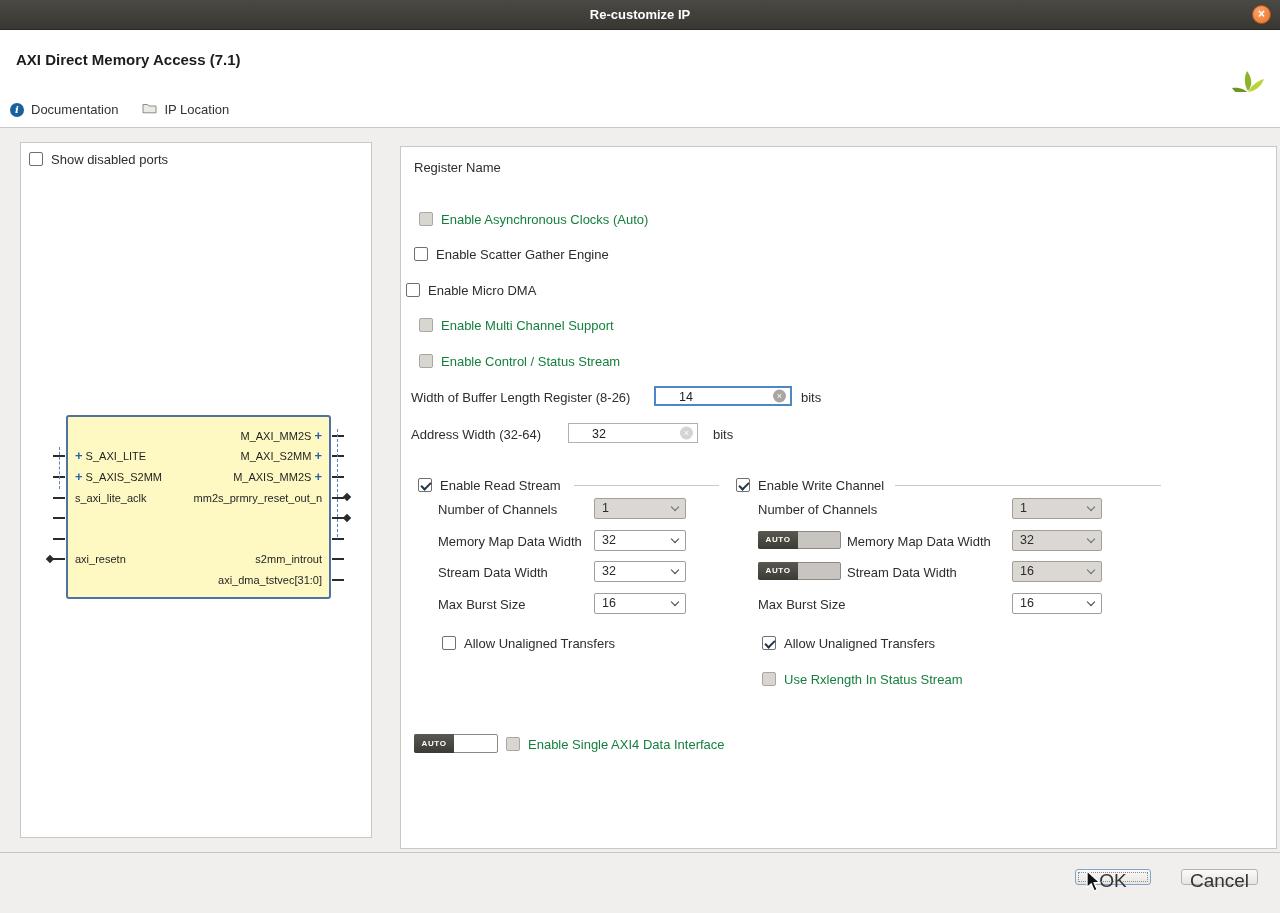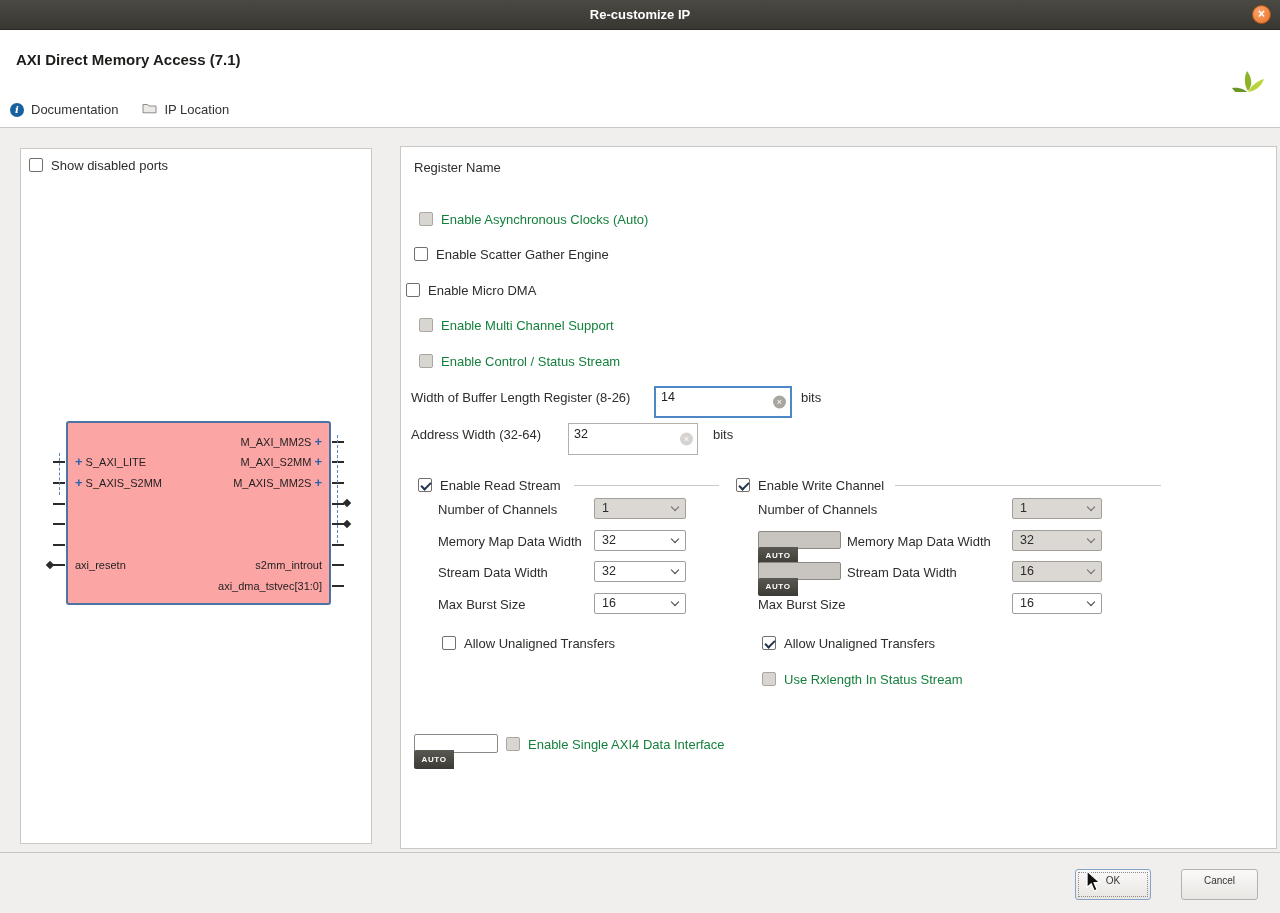--- a/index.html
+++ b/index.html
@@ -22,68 +22,68 @@
   .logo { position:absolute; left:1228px; top:40px; }
 
   
   .toolbar { position:absolute; top:92px; left:0; width:1280px; height:36px; background:#fff;
     border-bottom:1px solid #c9c6c3; display:flex; align-items:center; padding-left:10px; gap:24px; }
   .tool-item { display:flex; align-items:center; gap:7px; font-size:13px; color:#333; }
   .info-ic { width:14px; height:14px; border-radius:50%; background:#17619f; color:#fff; font-size:10px;
     font-weight:bold; font-style:italic; text-align:center; line-height:14px; font-family:"DejaVu Serif", serif; }
 
   
-  .left-panel { position:absolute; left:20px; top:148px; width:352px; height:696px; background:#fff; border:1px solid #c9c6c3; }
+  .left-panel { position:absolute; left:20px; top:142px; width:352px; height:696px; background:#fff; border:1px solid #c9c6c3; }
   .right-panel { position:absolute; left:400px; top:146px; width:877px; height:703px; background:#fff; border:1px solid #c9c6c3; }
 
   .opt { display:flex; align-items:center; gap:8px; height:16px; }
   .lbl { font-size:13px; color:#2e2d2b; white-space:nowrap; }
   .lbl.dis { color:#15803d; }
   .cb { position:relative; flex:0 0 14px; width:14px; height:14px; background:#fff; border:1px solid #73706b; border-radius:2px; }
   .cb.checked::after { content:""; position:absolute; left:2px; top:3px; width:8px; height:4px;
     border-left:2px solid #24364f; border-bottom:2px solid #24364f; transform:rotate(-45deg); }
   .cb.dis { background:#d9d6d2; border-color:#aaa7a3; }
 
   
-  .blk { position:absolute; left:45px; top:272px; width:265px; height:184px; background:#fca5a5;
+  .blk { position:absolute; left:45px; top:272px; width:265px; height:184px; background:#fef9c3;
     border:2px solid #4c73a1; border-radius:3px; }
   .drow { position:absolute; left:7px; right:7px; height:20px; display:flex; justify-content:space-between;
     align-items:center; font-size:11px; color:#1f1f1f; white-space:nowrap; }
   .pl,.pr { display:flex; align-items:center; gap:3px; flex-shrink:0; }
   .plus { color:#2a63ad; font-weight:bold; font-size:13px; line-height:14px; }
   .stub { position:absolute; width:12px; height:2px; background:#2b2b2b; }
   .stub.l { left:-15px; } .stub.r { right:-15px; }
   .dmd { position:absolute; width:6px; height:6px; background:#2b2b2b; transform:rotate(45deg); }
   .dash-v { position:absolute; width:0; border-left:1px dashed #5b84b5; }
 
   
   .cinput { position:absolute; left:131px; top:10px; width:718px; height:21px; background:#e9e6e3;
     border:1px solid #b3b0ad; font-size:12.5px; line-height:19px; padding-left:6px; color:#222; }
-  .input { position:absolute; height:32px; background:#fff; border:1px solid #b3b0ad; font-size:12.5px;
-    line-height:20px; padding-left:5px; color:#222; }
+  .input { position:absolute; height:20px; background:#fff; border:1px solid #b3b0ad; font-size:12.5px;
+    line-height:20px; padding-left:23px; color:#222; }
   .input.focused { border:2px solid #4e87c6; line-height:18px; }
   .clear-ic { position:absolute; right:4px; top:50%; transform:translateY(-50%); width:13px; height:13px;
     border-radius:50%; background:#a9a6a2; color:#fff; font-size:9px; line-height:13px; text-align:center; }
   .clear-ic.faint { background:#d6d3d0; }
   .dd { position:absolute; width:92px; height:21px; background:#fff; border:1px solid #a29e9a; border-radius:2px;
     font-size:12.5px; color:#2b2b2b; line-height:19px; padding-left:7px; }
   .dd.dis { background:#dbd7d3; }
   .chev { position:absolute; right:7px; top:5px; width:6px; height:6px;
     border-right:1.5px solid #3c3c3c; border-bottom:1.5px solid #3c3c3c; transform:rotate(45deg); }
   .dd.dis .chev { border-color:#6b6865; }
   .hline { border-top:1px solid #ccc9c6; height:0; }
   .auto-toggle { position:absolute; width:83px; height:18px; background:#c8c4c0; border:1px solid #8c8984; border-radius:2px; }
   .auto-toggle.white { background:#fff; }
   .auto-knob { position:absolute; left:-1px; top:-1px; width:40px; height:18px;
     background:linear-gradient(#5a5951,#3b3a34); color:#fff; font-size:8px; font-weight:bold;
-    letter-spacing:0.6px; text-align:center; line-height:18px; border-radius:2px 0 0 2px;margin-top:16px; }
+    letter-spacing:0.6px; text-align:center; line-height:18px; border-radius:2px 0 0 2px; }
 
   
   .footer-sep { position:absolute; left:0; top:852px; width:1280px; border-top:1px solid #c7c4c1; }
-  .btn { position:absolute; top:869px; height:31px; font-size:10px; color:#333; text-align:center; line-height:22px;
+  .btn { position:absolute; top:869px; height:16px; font-size:19px; color:#333; text-align:center; line-height:22px;
     background:linear-gradient(#fbfaf9,#e8e5e2); border:1px solid #b5b2ae; border-radius:3px; }
   .btn.focus { border-color:#84a4c6; outline:1px dotted #8a8a8a; outline-offset:-4px; }
   .cursor { position:absolute; left:1086px; top:870px; }
 </style>
 </head>
 <body>
 
 <div class="stage">
 
   <div class="titlebar">
@@ -166,20 +166,28 @@
       <div class="drow" style="top:50px">
         <span class="pl">
             <span class="plus">+</span>
             <span>S_AXIS_S2MM</span>
           </span>
         <span class="pr">
             <span>M_AXIS_MM2S</span>
             <span class="plus">+</span>
           </span>
       </div>
+      <div class="drow" style="top:71px">
+        <span class="pl">
+            <span>s_axi_lite_aclk</span>
+          </span>
+        <span class="pr">
+            <span>mm2s_prmry_reset_out_n</span>
+          </span>
+      </div>
       <div class="drow" style="top:132px">
         <span class="pl">
             <span>axi_resetn</span>
           </span>
         <span class="pr">
             <span>s2mm_introut</span>
           </span>
       </div>
       <div class="drow" style="top:153px">
         <span class="pl"></span>

